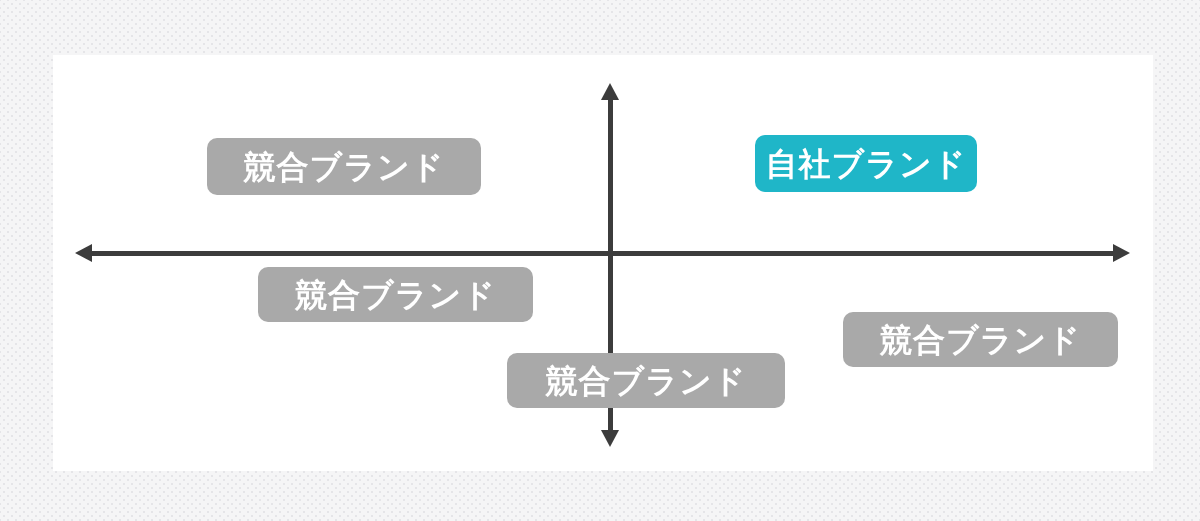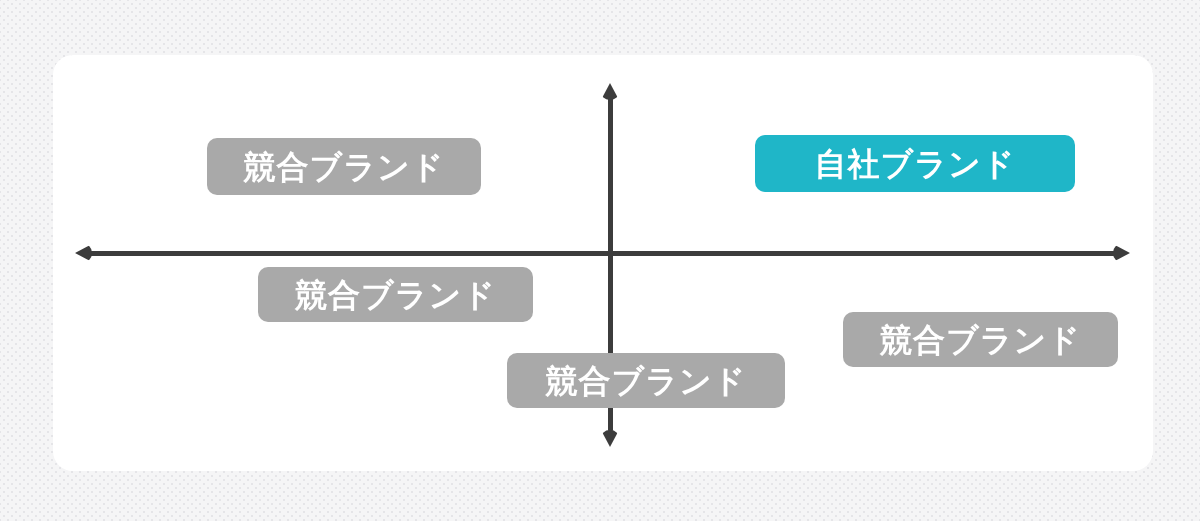--- a/index.html
+++ b/index.html
@@ -1,15 +1,15 @@
 <!DOCTYPE html>
 <html><head>
 <meta charset="utf-8">
 <style>
-  * { margin: 0; padding: 0; box-sizing: border-box; border-radius: 20px; }
+  * { margin: 0; padding: 0; box-sizing: border-box; }
   html, body { width: 1200px; height: 521px; }
   body {
     font-family: "Liberation Sans", "DejaVu Sans", sans-serif;
     background-color: #f5f5f6;
     background-image:
       radial-gradient(#e5e5e8 1px, transparent 1.2px),
       radial-gradient(#e5e5e8 1px, transparent 1.2px);
     background-size: 8px 8px;
     background-position: 0 0, 4px 4px;
     position: relative;
@@ -64,21 +64,21 @@
     border-radius: 10px;
     color: #ffffff;
     font-size: 32px;
     font-weight: bold;
     letter-spacing: 1px;
     line-height: 1;
   }
   .pill.gray { background: #a9a9a9; }
   .pill.teal { background: #1fb6c8; }
   .pill-q2   { left: 207px; top: 138px; width: 274px; height: 57px; } 
-  .pill-q1   { left: 755px; top: 135px; width: 320px; height: 57px; } 
+  .pill-q1   { left: 755px; top: 135px; width: 222px; height: 57px; } 
   .pill-midl { left: 258px; top: 267px; width: 275px; height: 55px; } 
   .pill-botc { left: 507px; top: 353px; width: 278px; height: 55px; } 
   .pill-q4   { left: 843px; top: 312px; width: 275px; height: 55px; } 
 </style>
 </head>
 <body>
 
 <div class="stage">
   <div class="canvas"></div>
 

